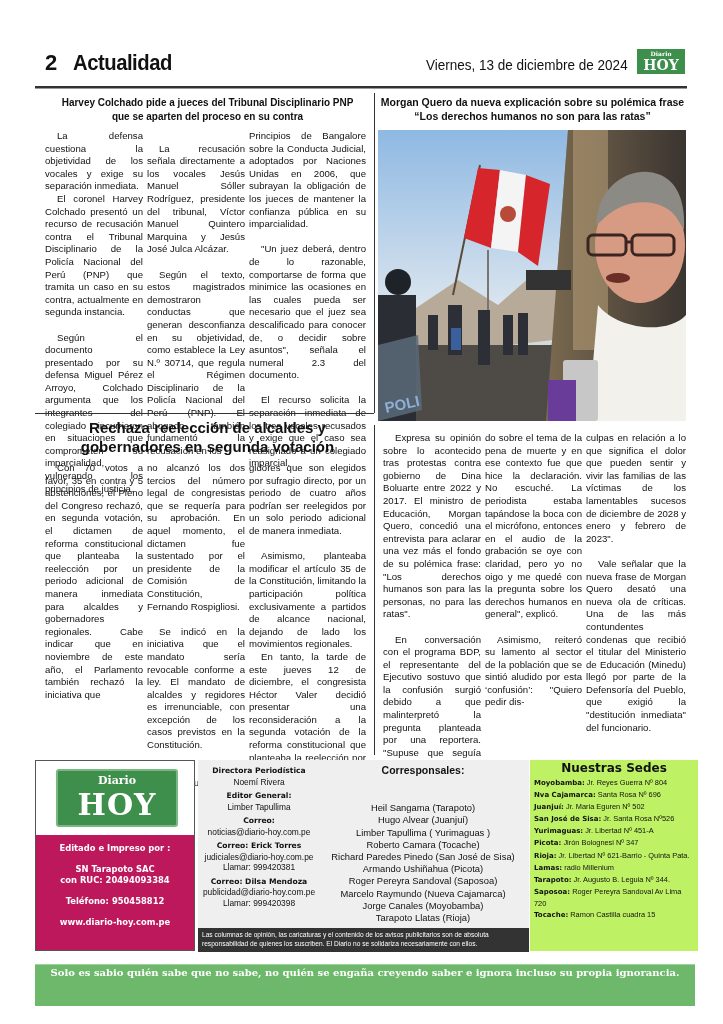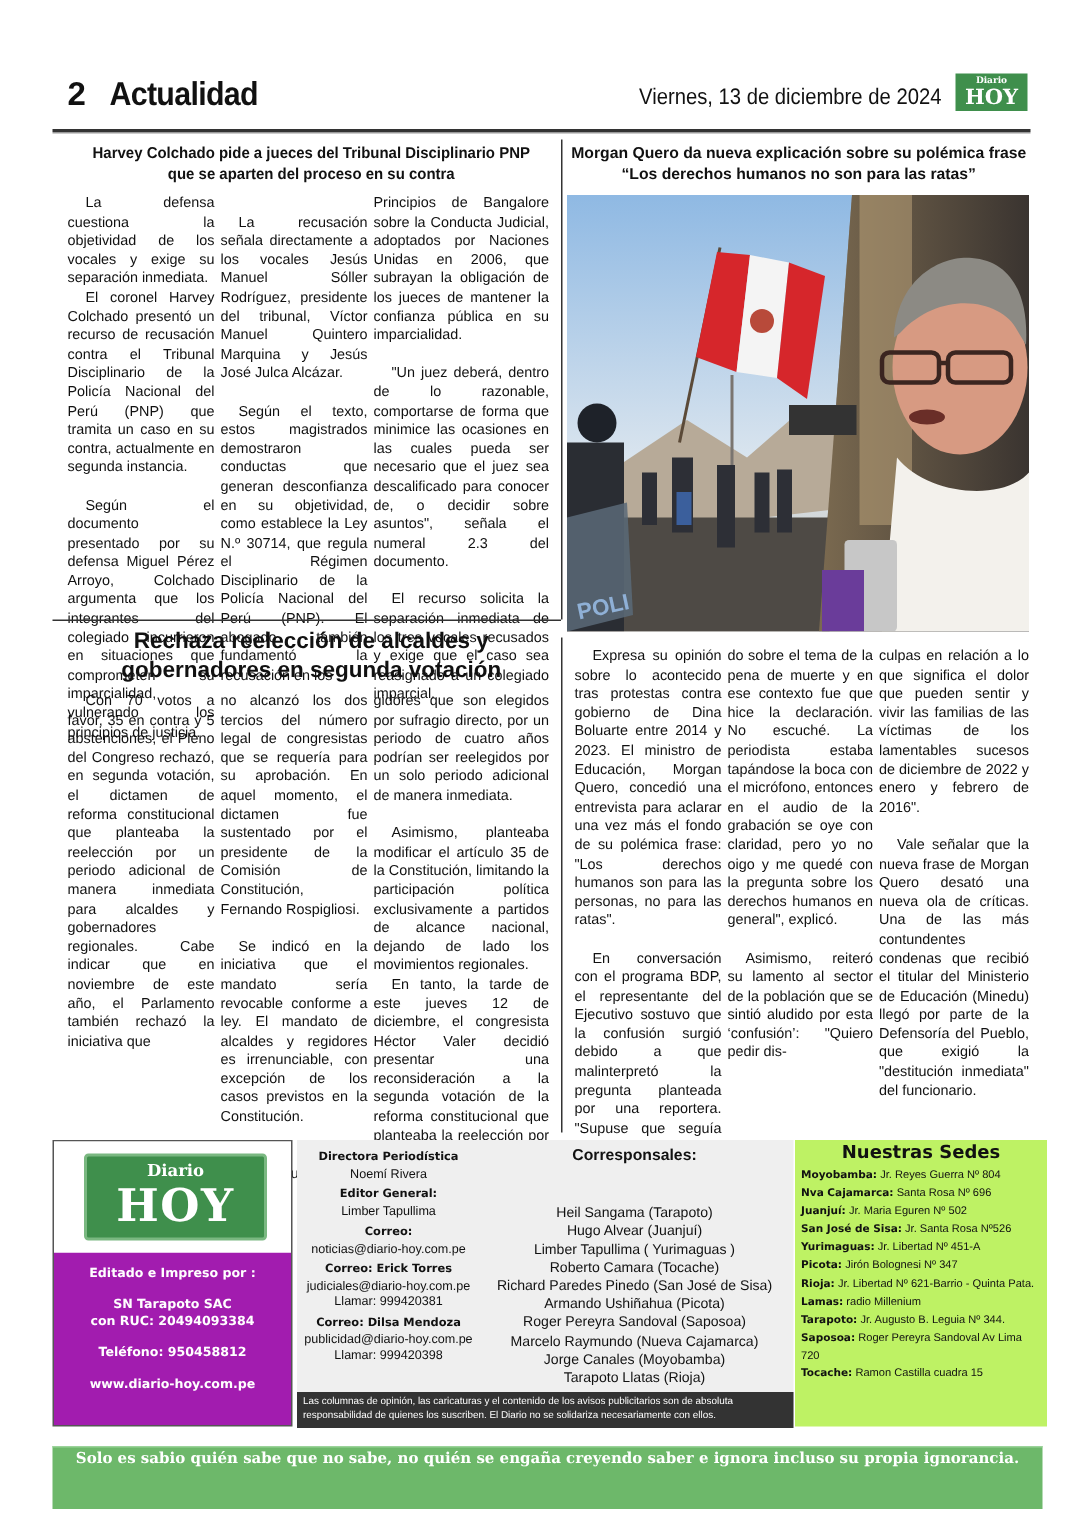--- a/index.html
+++ b/index.html
@@ -43,21 +43,21 @@
     .a3c1 { left: 383px; top: 432px; width: 98px; }
     .a3c2 { left: 485px; top: 432px; width: 97px; }
     .a3c3 { left: 586px; top: 432px; width: 100px; }
 
     
     .foot-left { left: 35px; top: 760px; width: 160px; height: 191px; border: 1px solid #555; }
     .foot-left .logo-box { height: 74px; background: #fff; position: relative; }
     .foot-left .logo-big { position: absolute; left: 20px; top: 8px; width: 122px; height: 58px; background: #3f8f4c; border: 2px solid #7ab881; border-radius: 3px; text-align: center; color: #fff; font-family: "DejaVu Serif", serif; font-weight: bold; }
     .foot-left .logo-big .d { font-size: 11px; display: block; line-height: 14px; padding-top: 3px; }
     .foot-left .logo-big .h { font-size: 30px; display: block; line-height: 34px; letter-spacing: 1px; }
-    .foot-left .grey { height: 115px; background: #a21caf; color: #fff; text-align: center; font-family: "DejaVu Sans", sans-serif; font-weight: bold; font-size: 8.4px; line-height: 11px; padding-top: 8px; }
+    .foot-left .grey { height: 115px; background: #be185d; color: #fff; text-align: center; font-family: "DejaVu Sans", sans-serif; font-weight: bold; font-size: 8.4px; line-height: 11px; padding-top: 8px; }
     .foot-left .grey div { margin-bottom: 10px; }
 
     .foot-mid { left: 198px; top: 760px; width: 331px; height: 185px; background: #efefef; }
     .staff { left: 200px; top: 766px; width: 118px; text-align: center; font-size: 8.4px; line-height: 10.5px; }
     .staff .lbl { font-weight: bold; font-family: "DejaVu Sans", sans-serif; font-size: 7.6px; }
     .staff .grp { margin-bottom: 4px; }
     .corr { left: 318px; top: 764px; width: 210px; text-align: center; font-size: 9.4px; line-height: 12.2px; }
     .corr .ttl { font-weight: bold; font-size: 10.5px; margin-bottom: 26px; }
     .disclaimer { left: 198px; top: 928px; width: 331px; height: 24px; background: #333; color: #fff; font-size: 6.6px; line-height: 9px; padding: 2px 4px; }
 
@@ -170,29 +170,29 @@
   <p class="gap">Se indicó en la iniciativa que el mandato sería revocable conforme a ley. El mandato de alcaldes y regidores es irrenunciable, con excepción de los casos previstos en la Constitución.</p>
   <p class="gap">La propuesta buscaba que alcaldes y re-</p>
 </div>
 <div class="abs col a2c3">
   <p style="text-indent:0">gidores que son elegidos por sufragio directo, por un periodo de cuatro años podrían ser reelegidos por un solo periodo adicional de manera inmediata.</p>
   <p class="gap">Asimismo, planteaba modificar el artículo 35 de la Constitución, limitando la participación política exclusivamente a partidos de alcance nacional, dejando de lado los movimientos regionales.</p>
   <p>En tanto, la tarde de este jueves 12 de diciembre, el congresista Héctor Valer decidió presentar una reconsideración a la segunda votación de la reforma constitucional que planteaba la reelección por un periodo adicional de manera inmediata para alcaldes y gobernadores regionales.</p>
 </div>
 
 <div class="abs col a3c1">
-  <p>Expresa su opinión sobre lo acontecido tras protestas contra gobierno de Dina Boluarte entre 2014 y 2023. El ministro de Educación, Morgan Quero, concedió una entrevista para aclarar una vez más el fondo de su polémica frase: "Los derechos humanos son para las personas, no para las ratas".</p>
+  <p>Expresa su opinión sobre lo acontecido tras protestas contra gobierno de Dina Boluarte entre 2022 y 2017. El ministro de Educación, Morgan Quero, concedió una entrevista para aclarar una vez más el fondo de su polémica frase: "Los derechos humanos son para las personas, no para las ratas".</p>
   <p class="gap">En conversación con el programa BDP, el representante del Ejecutivo sostuvo que la confusión surgió debido a que malinterpretó la pregunta planteada por una reportera. "Supuse que seguía preguntan-</p>
 </div>
 <div class="abs col a3c2">
   <p style="text-indent:0">do sobre el tema de la pena de muerte y en ese contexto fue que hice la declaración. No escuché. La periodista estaba tapándose la boca con el micrófono, entonces en el audio de la grabación se oye con claridad, pero yo no oigo y me quedé con la pregunta sobre los derechos humanos en general", explicó.</p>
   <p class="gap">Asimismo, reiteró su lamento al sector de la población que se sintió aludido por esta ‘confusión’: "Quiero pedir dis-</p>
 </div>
 <div class="abs col a3c3">
-  <p style="text-indent:0">culpas en relación a lo que significa el dolor que pueden sentir y vivir las familias de las víctimas de los lamentables sucesos de diciembre de 2022 y enero y febrero de 2016".</p>
+  <p style="text-indent:0">culpas en relación a lo que significa el dolor que pueden sentir y vivir las familias de las víctimas de los lamentables sucesos de diciembre de 2028 y enero y febrero de 2023".</p>
   <p class="gap">Vale señalar que la nueva frase de Morgan Quero desató una nueva ola de críticas. Una de las más contundentes condenas que recibió el titular del Ministerio de Educación (Minedu) llegó por parte de la Defensoría del Pueblo, que exigió la "destitución inmediata" del funcionario.</p>
 </div>
 
 <div class="abs foot-left">
   <div class="logo-box">
     <div class="logo-big">
       <span class="d">Diario</span>
       <span class="h">HOY</span>
     </div>
   </div>

